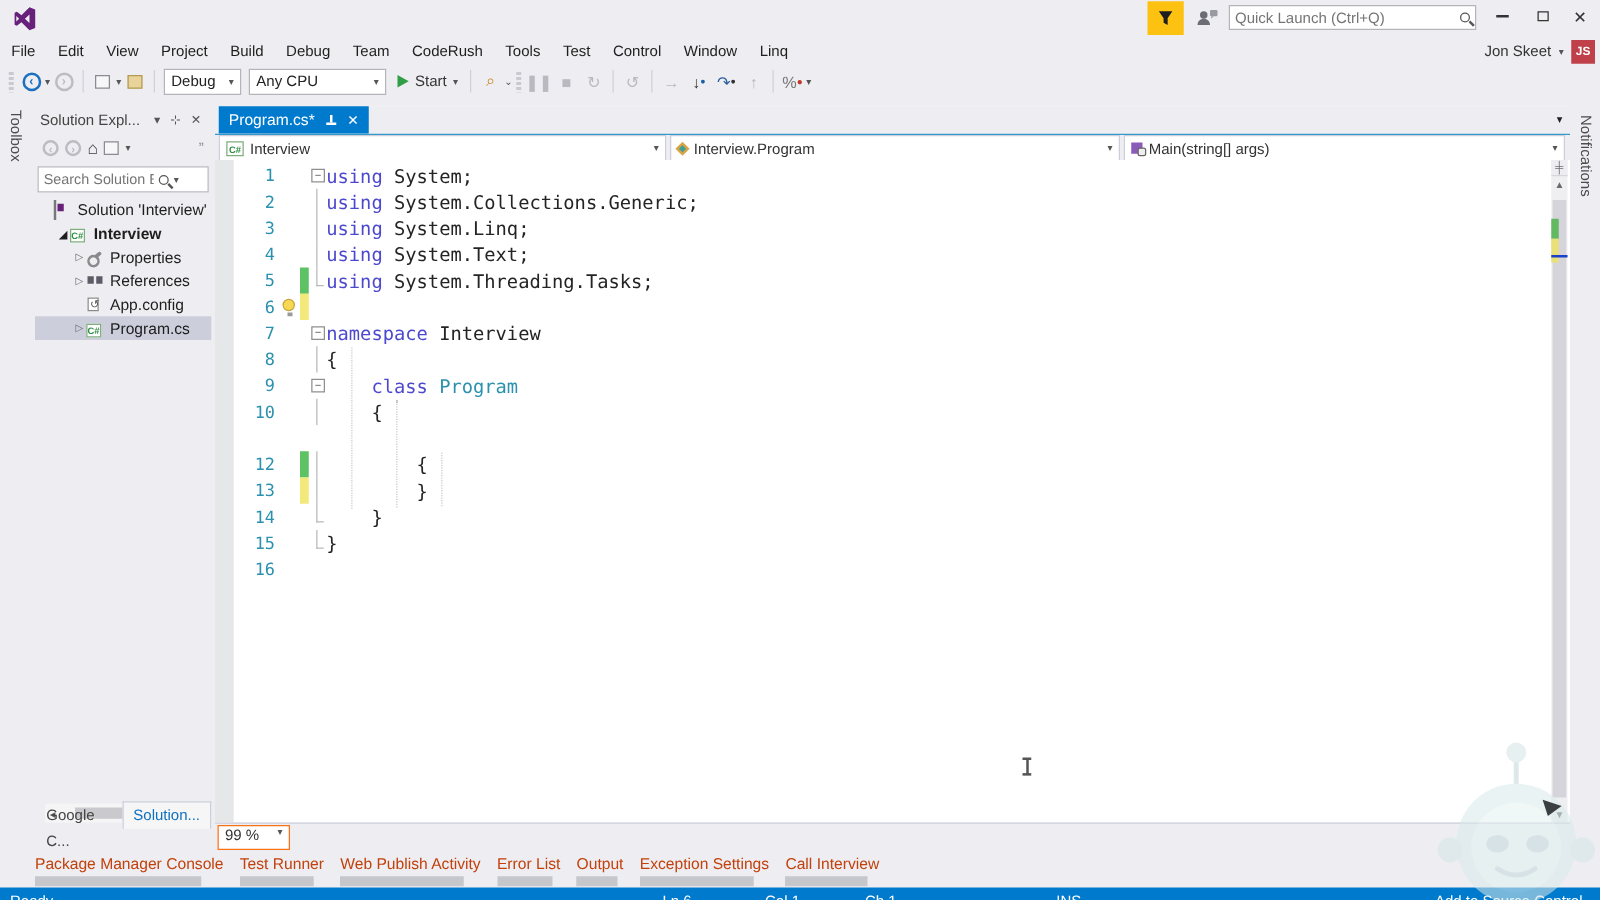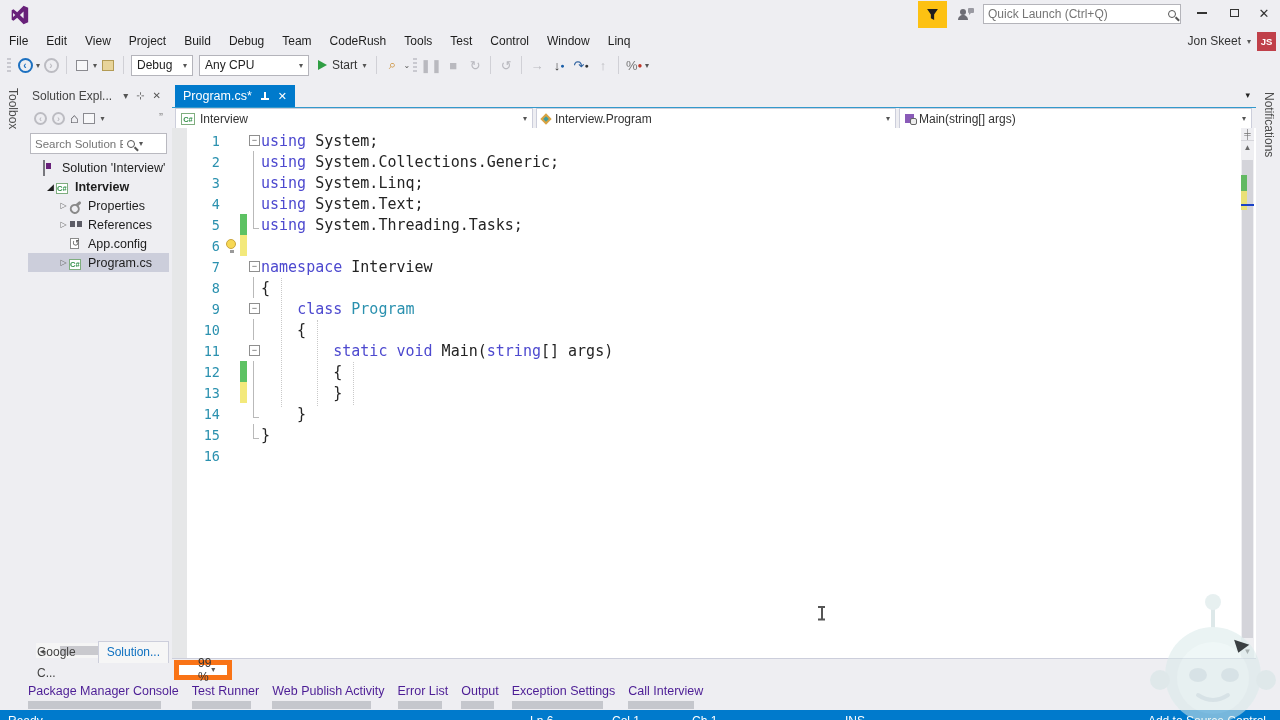--- a/index.html
+++ b/index.html
@@ -155,33 +155,33 @@
               text-align:center; line-height:13px; background:#eeeef2; border-bottom:1px solid #d5d5da; }
   .vs-arrow { position:absolute; left:0; width:13px; font-size:8px; color:#6a6a6a; text-align:center; }
   #vs-thumb { position:absolute; left:1px; top:32px; width:11px; height:478px; background:#d4d4da; }
   .mark { position:absolute; left:0; width:6px; }
   #mark-green { top:47px; height:16px; background:#62b962; }
   #mark-yellow { top:63px; height:19px; background:#e9e077; }
   #mark-caret { top:76px; left:0; width:13px; height:2px; background:#1a41c8; }
 
   #zoomrow { position:absolute; left:0; bottom:0; width:100%; height:22px; background:#eeeef2;
              border-top:1px solid #cccedb; display:flex; align-items:center; }
-  #zoom-combo { width:58px; height:20px; background:#fff; border:5px solid #f97316; margin-left:2px;
-                display:flex; align-items:center; padding:0 19px; color:#333; }
+  #zoom-combo { width:58px; height:20px; background:#fff; border:1px solid #f97316; margin-left:2px;
+                display:flex; align-items:flex-start; padding:0 5px; color:#333; }
 
   
   #ibeam { position:absolute; left:644px; top:477px; width:11px; height:17px; }
   #ibeam::before { content:""; position:absolute; left:5px; top:2px; width:1.5px; height:13px; background:#555; }
   #ibeam::after { content:""; position:absolute; left:2px; top:1px; width:7px; height:1.5px; background:#555;
                   box-shadow:0 12.5px 0 #555; }
 
   
   #bottom-tabs { position:absolute; left:28px; top:683px; display:flex; gap:13px; }
   .btab { display:flex; flex-direction:column; }
-  .btab .lbl { color:#4c1d95; font-size:12.5px; line-height:16px; }
+  .btab .lbl { color:#c2410c; font-size:12.5px; line-height:16px; }
   .btab .bar { height:8px; background:#c5c7cd; margin-top:2px; width:88%; }
   #statusbar { position:absolute; left:0; top:710px; width:1280px; height:22px; background:#007acc;
                color:#fff; font-size:12px; }
   .st { position:absolute; line-height:22px; }
 
   
   #robot { position:absolute; right:-8px; bottom:-30px; opacity:.55; }
   #wm-tri { position:absolute; left:1232px; top:642px; width:0; height:0;
             border-left:8px solid transparent; border-right:8px solid transparent;
             border-top:11px solid #3a3f42; transform:rotate(18deg); }
@@ -463,27 +463,20 @@
         <span class="outl box"></span>
         <span class="src"><span class="tk-pl">    </span><span class="tk-kw">class</span><span class="tk-pl"> </span><span class="tk-ty">Program</span></span>
       </div>
       <div class="cl" style="top: 191px;">
         <span class="num">10</span>
         <span class="bulbslot"></span>
         <span class="barslot "></span>
         <span class="outl line"></span>
         <span class="src"><span class="tk-pl">    {</span></span>
       </div>
-      <div class="cl" style="top: 212px;">
-        <span class="num">11</span>
-        <span class="bulbslot"></span>
-        <span class="barslot "></span>
-        <span class="outl box"></span>
-        <span class="src"><span class="tk-pl">        </span><span class="tk-kw">static</span><span class="tk-pl"> </span><span class="tk-kw">void</span><span class="tk-pl"> Main(</span><span class="tk-kw">string</span><span class="tk-pl">[] args)</span></span>
-      </div>
       <div class="cl" style="top: 233px;">
         <span class="num">12</span>
         <span class="bulbslot"></span>
         <span class="barslot green"></span>
         <span class="outl line"></span>
         <span class="src"><span class="tk-pl">        {</span></span>
       </div>
       <div class="cl" style="top: 254px;">
         <span class="num">13</span>
         <span class="bulbslot"></span>

